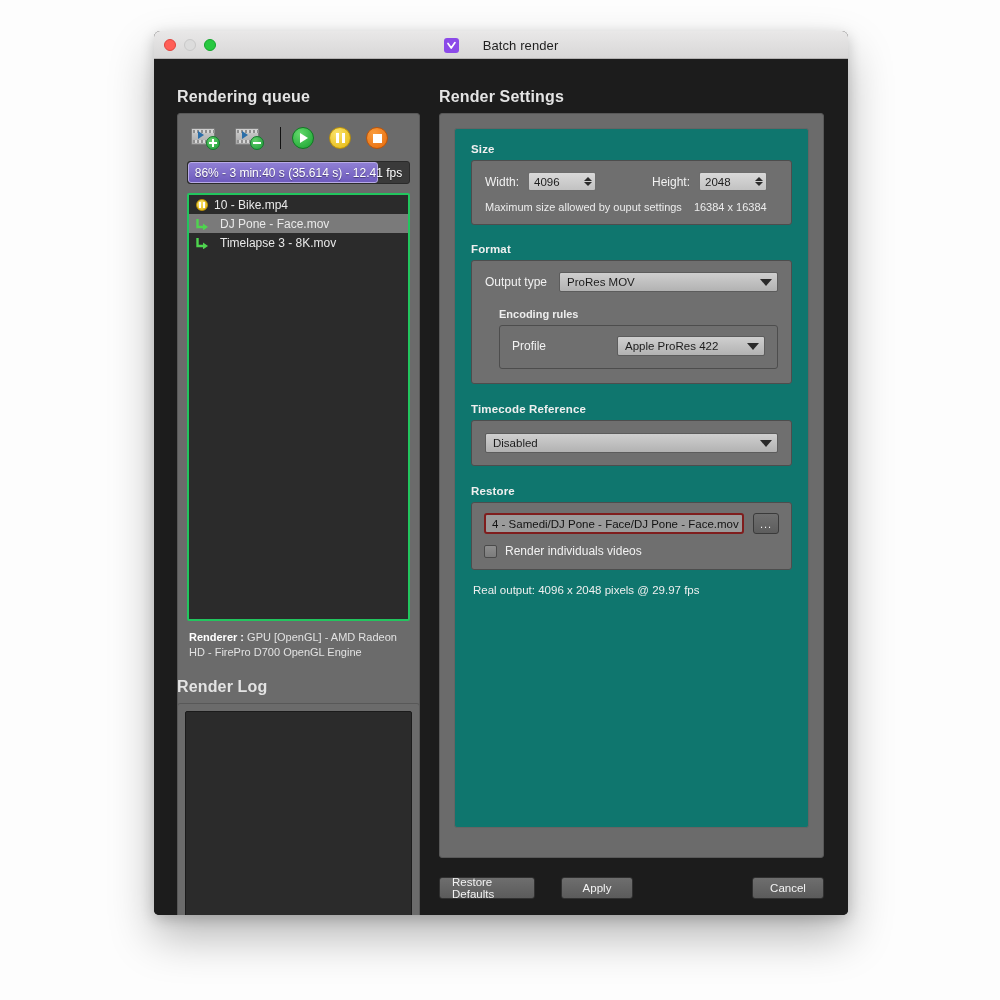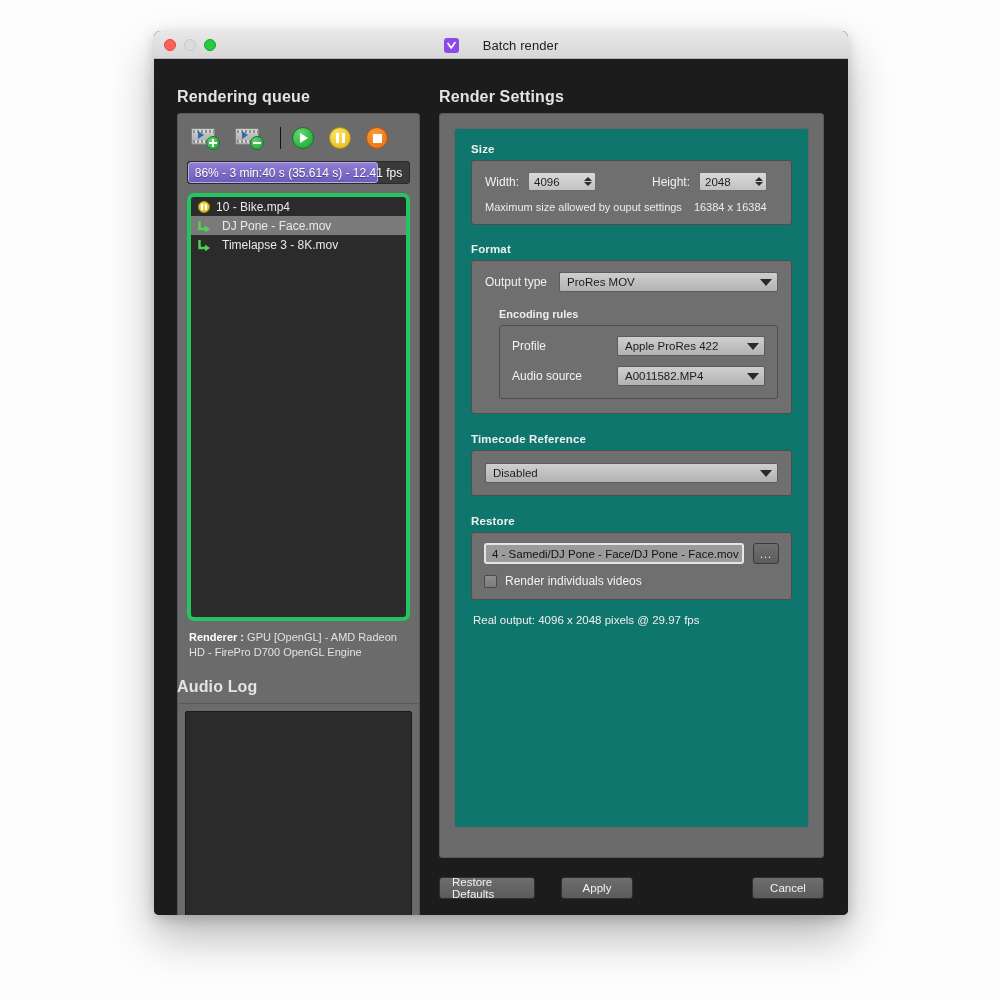--- a/index.html
+++ b/index.html
@@ -177,22 +177,22 @@
     display: flex; align-items: center; justify-content: center;
     font-size: 12px; color: #ffffff;
     text-shadow: 0 1px 1px rgba(0,0,0,0.4);
   }
 
   
   #queue-list {
     margin-top: 9px;
     height: 428px;
     background: #2b2b2b;
-    border: 4px solid #22c55e;
-    border-radius: 7px;
+    border: 2px solid #22c55e;
+    border-radius: 2px;
     overflow: hidden;
   }
   .queue-item {
     display: flex; align-items: center;
     height: 19px;
     padding-left: 7px;
     font-size: 12px;
     color: #e9e9e9;
     cursor: default;
   }
@@ -317,21 +317,21 @@
     background: #6f6f6f;
     padding: 10px 12px 12px 12px;
   }
 
   
   #out-field-row { display:flex; align-items:center; gap:9px; }
   #out-field {
     flex: 1;
     height: 21px;
     background: #9b9b9b;
-    border: 2px solid #e5e5e5;
+    border: 2px solid #7f1d1d;
     border-radius: 3px;
     display: flex; align-items: center;
     padding: 0 4px 0 6px;
     font-size: 11.5px; color: #131313;
     position: relative;
     overflow: hidden;
     white-space: nowrap;
   }
   #caret { width:1px; height:13px; background:#111; margin-left:1px; }
   #browse-btn {
@@ -476,21 +476,21 @@
             </div>
           </div>
 
           <div id="renderer-info">
             <b>Renderer :</b><span> GPU [OpenGL] - AMD Radeon HD - FirePro D700 OpenGL Engine</span>
           </div>
         </div>
       </div>
 
       <div id="log-col">
-        <div class="section-label">Audio Log</div>
+        <div class="section-label">Render Log</div>
         <div class="panel" id="log-panel">
           <div id="log-box"></div>
         </div>
       </div>
 
       <div id="right-col">
         <div class="section-label">Render Settings</div>
 
         <div class="panel" id="settings-panel">
           <div id="settings-inner">
@@ -533,27 +533,20 @@
 
               <div class="subgroup-title">Encoding rules</div>
               <div class="subgroup-box">
                 <div class="row">
                   <span class="lbl" style="width:105px;">Profile</span>
                   <span class="dropdown" style="flex:1;">
                     <span>Apple ProRes 422</span>
                     <span class="dd-arrow"></span>
                   </span>
                 </div>
-                <div class="row" style="margin-top:10px;">
-                  <span class="lbl" style="width:105px;">Audio source</span>
-                  <span class="dropdown" style="flex:1;">
-                    <span>A0011582.MP4</span>
-                    <span class="dd-arrow"></span>
-                  </span>
-                </div>
               </div>
             </div>
 
             <div class="group-title" style="margin-top:19px;">Timecode Reference</div>
             <div class="group-box" style="padding:12px 13px;">
               <span class="dropdown" style="display:flex;">
                 <span>Disabled</span>
                 <span class="dd-arrow"></span>
               </span>
             </div>

